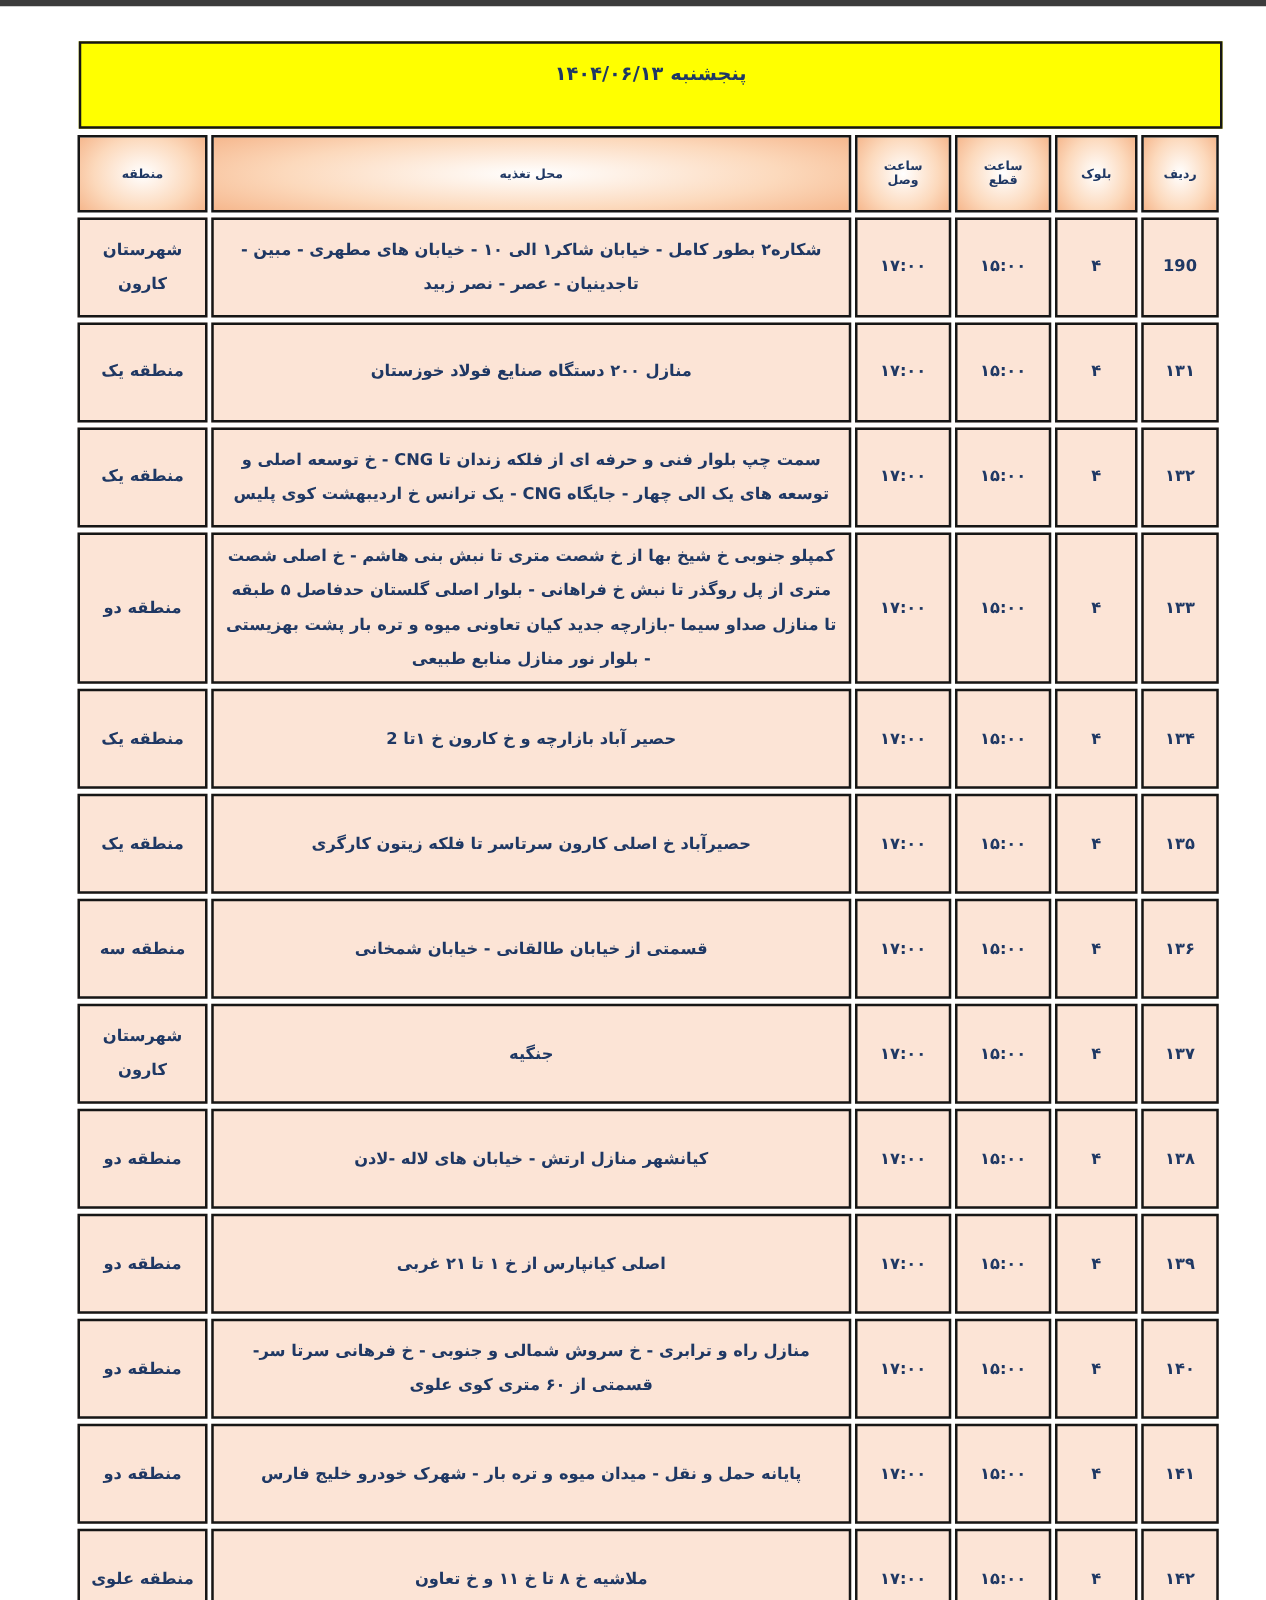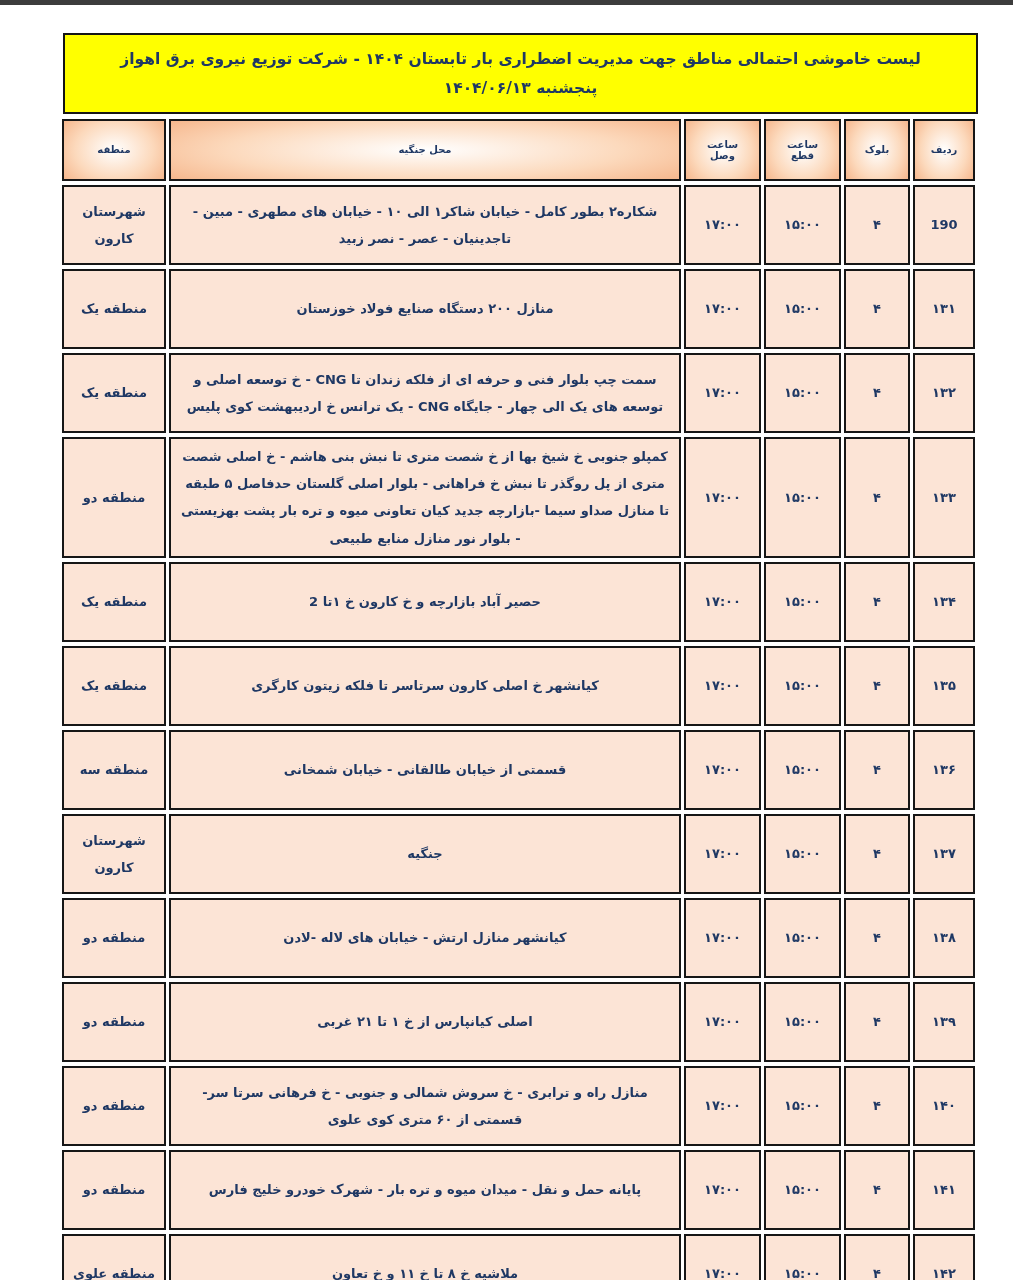--- a/index.html
+++ b/index.html
@@ -73,40 +73,39 @@
   col.c-region  { width: 104px; }
 </style>
 </head>
 <body>
 
 <div class="top-bar"></div>
 
 <div class="sheet">
 
   <div class="title-band">
-    <div>لیست خاموشی احتمالی مناطق جهت مدیریت اضطراری بار تابستان ۱۴۰۴ - شرکت توزیع نیروی برق اهواز</div>
     <div>پنجشنبه ۱۴۰۴/۰۶/۱۳</div>
   </div>
 
   <table class="grid">
     <colgroup>
       <col class="c-row">
         <col class="c-block">
         <col class="c-cut">
         <col class="c-connect">
         <col class="c-loc">
         <col class="c-region">
     </colgroup>
     <thead>
       <tr>
         <th>ردیف</th>
         <th>بلوک</th>
         <th>ساعت قطع</th>
         <th>ساعت وصل</th>
-        <th>محل جنگیه</th>
+        <th>محل تغذیه</th>
         <th>منطقه</th>
       </tr>
     </thead>
     <tbody>
       <tr>
         <td class="num-cell">190</td>
         <td class="num-cell">۴</td>
         <td class="time-cell">۱۵:۰۰</td>
         <td class="time-cell">۱۷:۰۰</td>
         <td>شکاره۲ بطور کامل - خیابان شاکر۱ الی ۱۰ - خیابان های مطهری - مبین - تاجدینیان - عصر - نصر زبید</td>
@@ -142,21 +141,21 @@
         <td class="time-cell">۱۵:۰۰</td>
         <td class="time-cell">۱۷:۰۰</td>
         <td>حصیر آباد بازارچه و خ کارون خ ۱تا 2</td>
         <td>منطقه یک</td>
       </tr>
       <tr>
         <td class="num-cell">۱۳۵</td>
         <td class="num-cell">۴</td>
         <td class="time-cell">۱۵:۰۰</td>
         <td class="time-cell">۱۷:۰۰</td>
-        <td>کیانشهر خ اصلی کارون سرتاسر تا فلکه زیتون کارگری</td>
+        <td>حصیرآباد خ اصلی کارون سرتاسر تا فلکه زیتون کارگری</td>
         <td>منطقه یک</td>
       </tr>
       <tr>
         <td class="num-cell">۱۳۶</td>
         <td class="num-cell">۴</td>
         <td class="time-cell">۱۵:۰۰</td>
         <td class="time-cell">۱۷:۰۰</td>
         <td>قسمتی از خیابان طالقانی - خیابان شمخانی</td>
         <td>منطقه سه</td>
       </tr>

